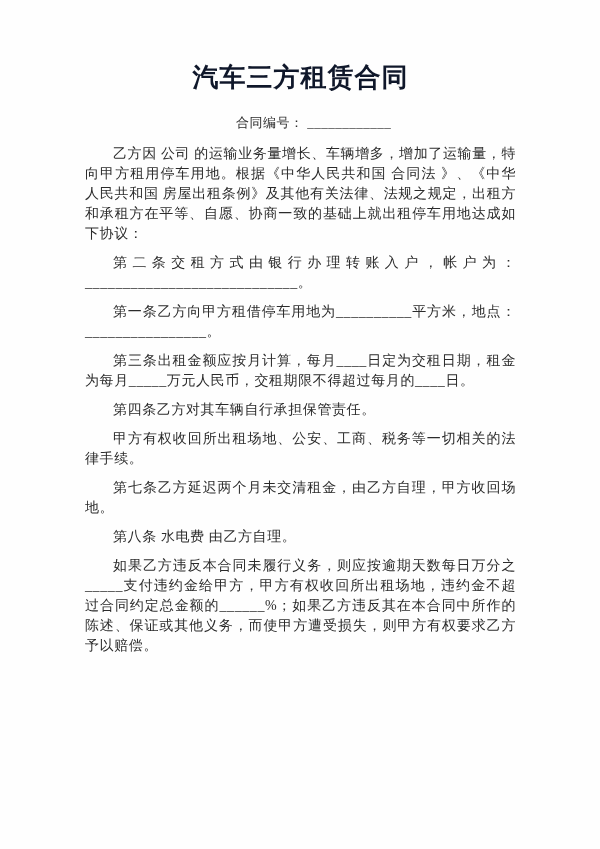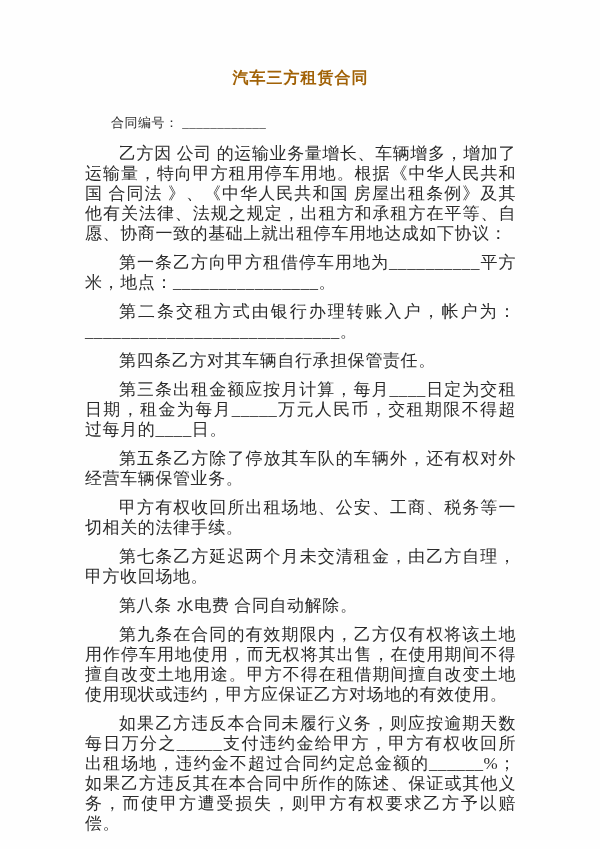--- a/index.html
+++ b/index.html
@@ -13,58 +13,57 @@
     height: 849px;
     margin: 0 auto;
     background: #fefefe;
     box-sizing: border-box;
     padding: 64px 84px 30px 85px;
     overflow: hidden;
     font-family: "Liberation Serif", "DejaVu Serif", serif;
     color: #2b2b2b;
   }
   .doc-title {
-    font-size: 16px;
+    font-size: 26px;
     font-weight: bold;
     text-align: center;
     margin: 0 0 22px 0;
     line-height: 28px;
     letter-spacing: 1px;
-    color: #a16207;
+    color: #0f172a;
   }
   .field-line {
     font-size: 13px;
     line-height: 17px;
     margin: 0 0 13px 0;
     text-indent: 2em;
     letter-spacing: 0.5px;
     white-space: pre-wrap;
+    text-align: center;
   }
   .para {
-    font-size: 17px;
+    font-size: 14px;
     line-height: 20px;
     margin: 0 0 9px 0;
     text-indent: 2em;
     text-align: justify;
     letter-spacing: 0.6px;
     white-space: pre-wrap;
   }
 </style>
 </head>
 <body>
 
 <div class="page">
   <h1 class="doc-title">汽车三方租赁合同</h1>
 
   <p class="field-line">合同编号： ____________</p>
 
   <p class="para">乙方因 公司 的运输业务量增长、车辆增多，增加了运输量，特向甲方租用停车用地。根据《中华人民共和国 合同法 》、《中华人民共和国 房屋出租条例》及其他有关法律、法规之规定，出租方和承租方在平等、自愿、协商一致的基础上就出租停车用地达成如下协议：</p>
+  <p class="para">第二条交租方式由银行办理转账入户，帐户为：____________________________。</p>
   <p class="para">第一条乙方向甲方租借停车用地为__________平方米，地点：________________。</p>
-  <p class="para">第二条交租方式由银行办理转账入户，帐户为：____________________________。</p>
+  <p class="para">第三条出租金额应按月计算，每月____日定为交租日期，租金为每月_____万元人民币，交租期限不得超过每月的____日。</p>
   <p class="para">第四条乙方对其车辆自行承担保管责任。</p>
-  <p class="para">第三条出租金额应按月计算，每月____日定为交租日期，租金为每月_____万元人民币，交租期限不得超过每月的____日。</p>
-  <p class="para">第五条乙方除了停放其车队的车辆外，还有权对外经营车辆保管业务。</p>
   <p class="para">甲方有权收回所出租场地、公安、工商、税务等一切相关的法律手续。</p>
   <p class="para">第七条乙方延迟两个月未交清租金，由乙方自理，甲方收回场地。</p>
-  <p class="para">第八条 水电费 合同自动解除。</p>
-  <p class="para">第九条在合同的有效期限内，乙方仅有权将该土地用作停车用地使用，而无权将其出售，在使用期间不得擅自改变土地用途。甲方不得在租借期间擅自改变土地使用现状或违约，甲方应保证乙方对场地的有效使用。</p>
+  <p class="para">第八条 水电费 由乙方自理。</p>
   <p class="para">如果乙方违反本合同未履行义务，则应按逾期天数每日万分之_____支付违约金给甲方，甲方有权收回所出租场地，违约金不超过合同约定总金额的______%；如果乙方违反其在本合同中所作的陈述、保证或其他义务，而使甲方遭受损失，则甲方有权要求乙方予以赔偿。</p>
 </div>
 
 </body></html>

